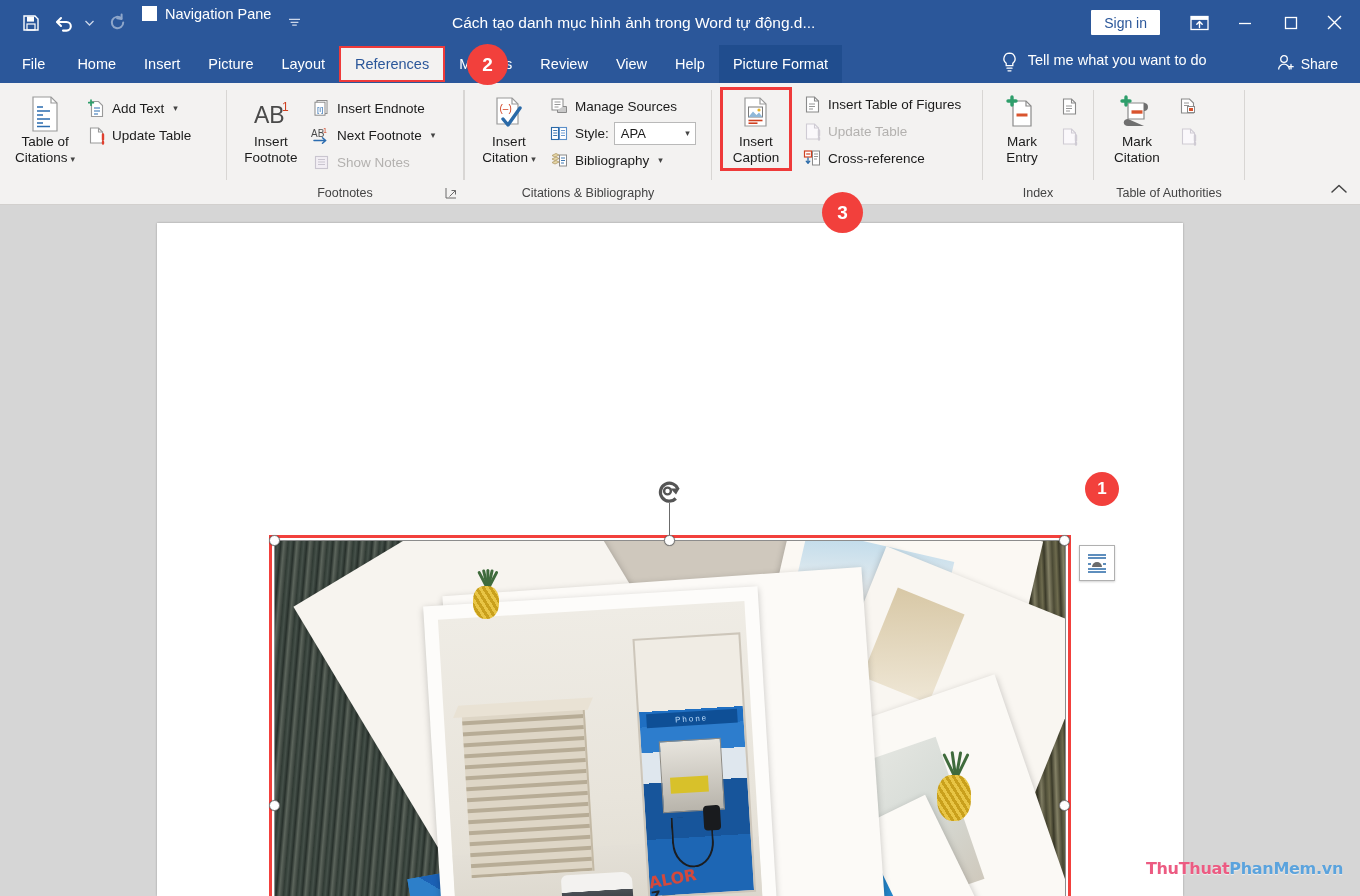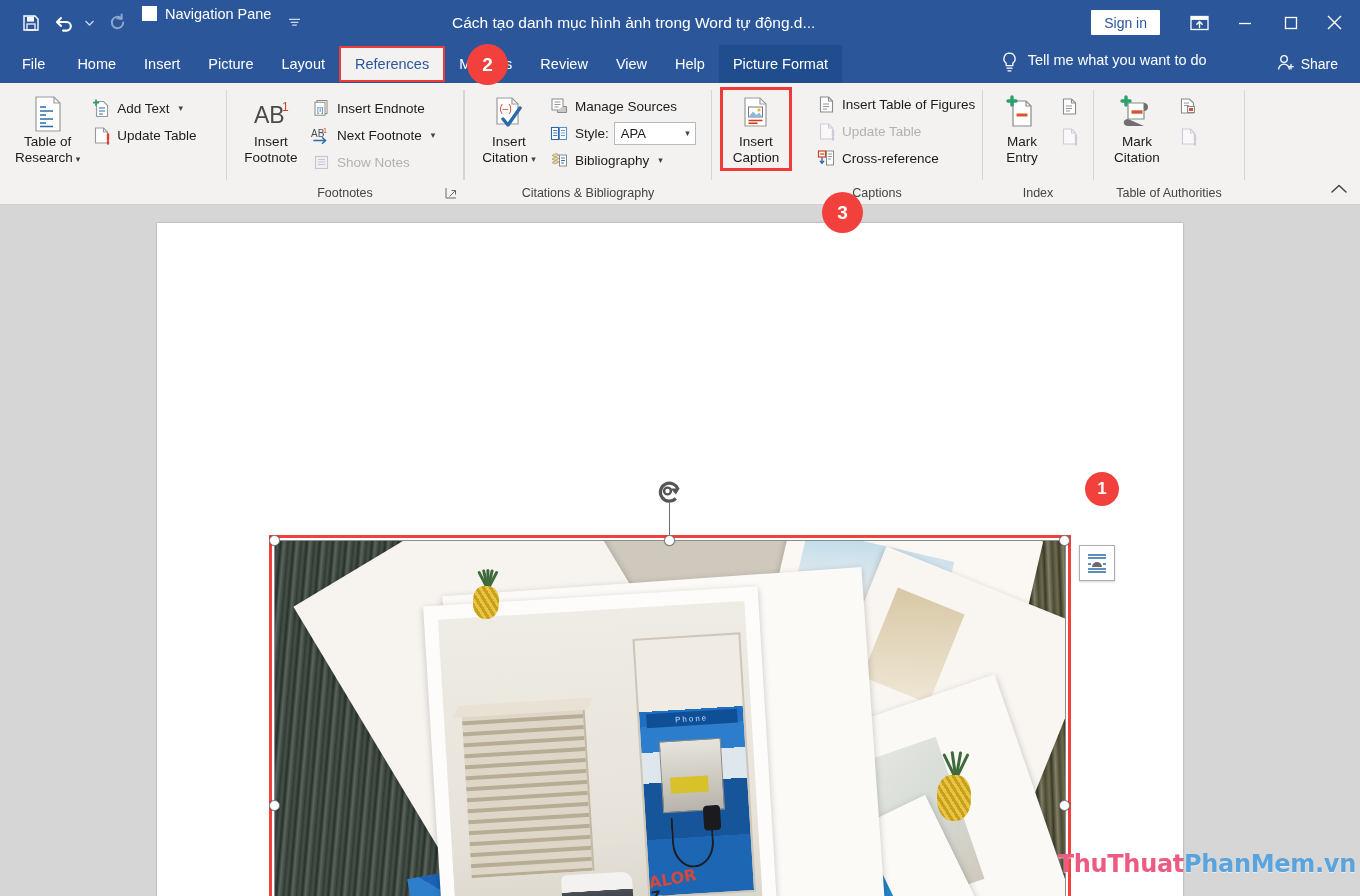--- a/index.html
+++ b/index.html
@@ -160,21 +160,21 @@
     position:absolute; border-radius:50%; background:#f2403c; color:#fff;
     display:flex; align-items:center; justify-content:center;
     font-size:19px; font-weight:700; z-index:60;
   }
   .badge.b2{ left:467px; top:44px; width:41px; height:41px; }
   .badge.b3{ left:822px; top:192px; width:41px; height:41px; }
   .badge.b1{ left:1085px; top:472px; width:34px; height:34px; font-size:17px; }
 
   
   .watermark{
-    position:absolute; right:4px; bottom:18px; font-size:24px; font-weight:700;
+    position:absolute; right:17px; bottom:18px; font-size:16px; font-weight:700;
     font-family:"DejaVu Sans", sans-serif; letter-spacing:-0.3px; z-index:70;
     text-shadow:0 1px 1px rgba(255,255,255,.6);
     text-align:center;
   }
   .wm-a{ color:#ec5b82; }
   .wm-b{ color:#5ba3dd; }
 
   
   .photo{ position:absolute; inset:0; background:#cfc8bd; overflow:hidden; }
   .ph{ position:absolute; }
@@ -418,21 +418,21 @@
     <div class="group-body">
       <div class="bigbtn" style="min-width:74px">
         <span class="bi">
           <svg width="34" height="38" viewBox="0 0 34 38">
             <path d="M5 2h18l6 6v28H5z" fill="#fff" stroke="#9a9a9a" stroke-width="1.2"></path>
             <path d="M23 2v6h6" fill="none" stroke="#9a9a9a" stroke-width="1.2"></path>
             <path d="M9 12h6 M9 16h13 M9 20h6 M9 24h13 M9 28h6 M9 31.5h13" stroke="#2b6cb0" stroke-width="1.7"></path>
           </svg>
         </span>
         <span class="bl">Table of</span>
-        <span class="bl"><span>Research</span><span class="chev">▾</span></span>
+        <span class="bl"><span>Citations</span><span class="chev">▾</span></span>
       </div>
 
       <div class="smallcol" style="padding-top:6px">
         <div class="smallbtn">
           <span class="si">
             <svg width="17" height="19" viewBox="0 0 17 19">
               <path d="M3.5 2.5h7l4 4v11h-11z" fill="#fff" stroke="#9a9a9a" stroke-width="1.1"></path>
               <path d="M6 9h6 M6 12h6 M6 15h4" stroke="#2b6cb0" stroke-width="1.2"></path>
               <path d="M3 1.2v5 M0.6 3.7h4.8" stroke="#2e9e6b" stroke-width="1.7" stroke-linecap="round"></path>
             </svg>
@@ -588,21 +588,21 @@
             <path d="M9.5 22 L14 16.5 L17.5 20 L20 17.5 L23.5 22z" fill="#8fb8d8"></path>
             <circle cx="20" cy="15" r="1.6" fill="#e6b42a"></circle>
             <path d="M9.5 25.5h14" stroke="#d04020" stroke-width="1.6"></path>
             <path d="M9.5 28.2h9" stroke="#d04020" stroke-width="1.6"></path>
           </svg>
         </span>
         <span class="bl">Insert</span>
         <span class="bl">Caption</span>
       </div>
 
-      <div class="smallcol" style="padding-top:6px; padding-left:20px">
+      <div class="smallcol" style="padding-top:6px; padding-left:6px">
         <div class="smallbtn">
           <span class="si">
             <svg width="17" height="19" viewBox="0 0 17 19">
               <path d="M2.5 2h8l4 4v11h-12z" fill="#fff" stroke="#8a8a8a" stroke-width="1.1"></path>
               <path d="M10.5 2v4h4" fill="none" stroke="#8a8a8a" stroke-width="1.1"></path>
               <path d="M5 9h6 M5 11.5h6 M5 14h4" stroke="#8a8a8a" stroke-width=".9"></path>
             </svg>
           </span>
           <span>Insert Table of Figures</span>
         </div>
@@ -623,21 +623,20 @@
               <path d="M3.2 5h4" stroke="#d04020" stroke-width="1.2"></path>
               <rect x="9.5" y="2" width="7" height="14" fill="#fff" stroke="#8a8a8a" stroke-width="1"></rect>
               <path d="M11 5h4 M11 7.5h4 M11 10h3" stroke="#8a8a8a" stroke-width=".9"></path>
               <path d="M5 9v5 M3.2 12.2 L5 14.4 L6.8 12.2" fill="none" stroke="#2a6aa8" stroke-width="1.3" stroke-linecap="round" stroke-linejoin="round"></path>
             </svg>
           </span>
           <span>Cross-reference</span>
         </div>
       </div>
     </div>
-    <div class="group-label" style="padding-left:60px">Captions</div>
   </div>
   <div class="group-sep"></div>
 
   <div class="group" style="width:110px">
     <div class="group-body">
       <div class="bigbtn" style="min-width:62px">
         <span class="bi">
           <svg width="34" height="38" viewBox="0 0 34 38">
             <path d="M8 6h13l5 5v20H8z" fill="#fff" stroke="#8a8a8a" stroke-width="1.2"></path>
             <path d="M21 6v5h5" fill="none" stroke="#8a8a8a" stroke-width="1.2"></path>

